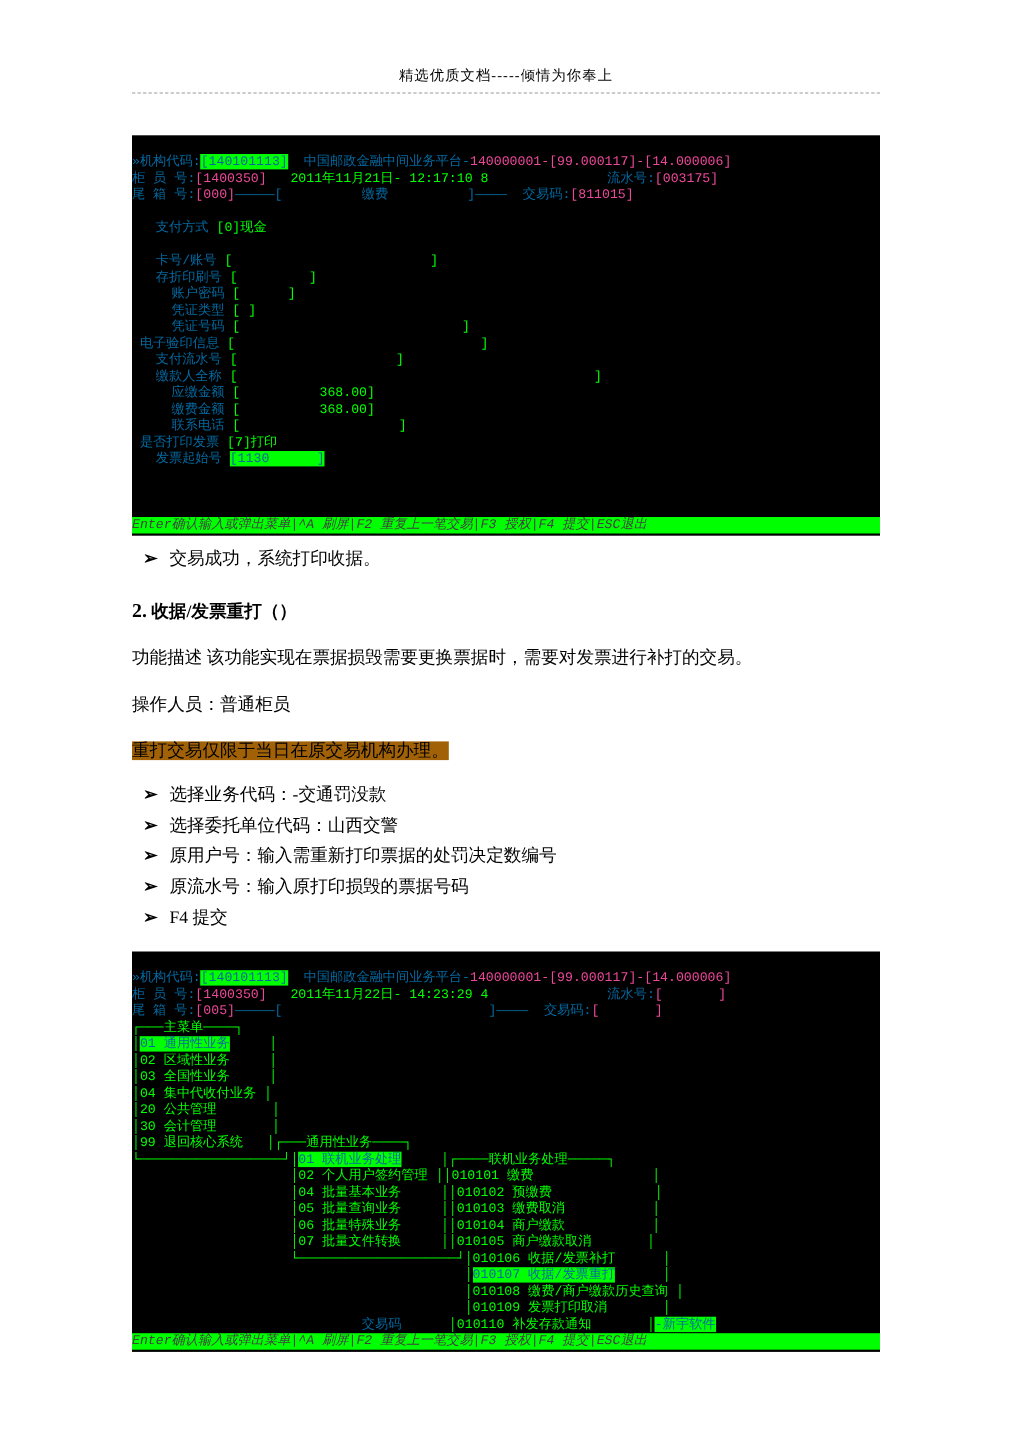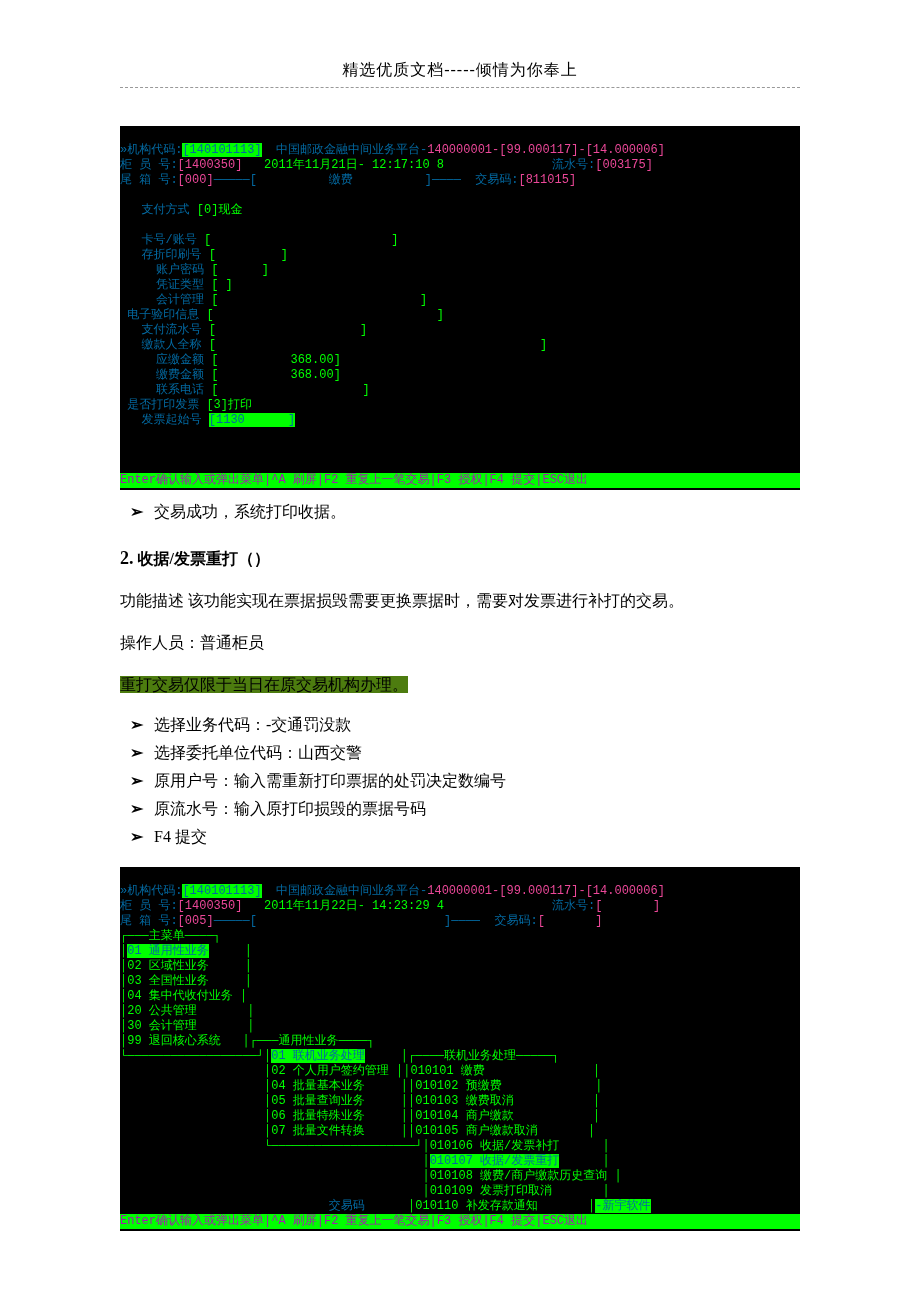--- a/index.html
+++ b/index.html
@@ -7,21 +7,21 @@
   width: 920px;
   margin: 0 auto;
   background: #fff;
   font-family: "SimSun", "宋体", serif;
   font-size: 16px;
   color: #000;
   padding: 60px 120px 40px 120px;
 }
 .header {
   text-align: center;
-  font-size: 16px;
+  font-size: 13px;
   letter-spacing: 1px;
   padding-bottom: 8px;
   margin-bottom: 30px;
 }
 .header-underline {
   border-bottom: 1px dashed #999;
   width: 100%;
   margin-top: 6px;
 }
 .terminal {
@@ -30,56 +30,56 @@
   font-size: 12px;
   line-height: 15px;
   white-space: pre;
   padding: 2px 0;
   margin: 6px 0;
 }
 .t-cyan { color: #0369a1; }
 .t-green { color: #00ff00; }
 .t-yellow { color: #ec4899; }
 .t-hl { background: #00ff00; color: #0369a1; } 
-.t-status { background: #00ff00; color: #a21caf; display: block; }
+.t-status { background: #00ff00; color: #404040; display: block; font-style: italic; }
 .doc-text { margin: 10px 0; line-height: 32px; }
 .bullet-list { margin: 8px 0 16px 10px; }
 .bullet-list .row { display: flex; align-items: flex-start; line-height: 28px; }
 .bullet-list .arrow { width: 24px; font-weight: bold; }
 .section-num { font-size: 18px; }
 .bold { font-weight: bold; }
-.hl-yellow { background: #4d7c0f; }
+.hl-yellow { background: #a16207; }
 </style>
 </head>
 <body>
 
 <div class="header">
   <span>精选优质文档-----倾情为你奉上</span>
   <div class="header-underline"></div>
 </div>
 
 <div class="terminal">
 <span class="t-cyan">»机构代码:</span><span class="t-hl">[140101113]</span><span class="t-cyan">  中国邮政金融中间业务平台-</span><span class="t-yellow">140000001-[99.000117]-[14.000006]</span>
 <span class="t-cyan">柜 员 号:</span><span class="t-yellow">[1400350]</span><span class="t-green">   2011年11月21日- 12:17:10 8</span><span class="t-cyan">               流水号:</span><span class="t-yellow">[003175]</span>
 <span class="t-cyan">尾 箱 号:</span><span class="t-yellow">[000]</span><span class="t-cyan">—————[          缴费          ]————  交易码:</span><span class="t-yellow">[811015]</span>
 
    <span class="t-cyan">支付方式</span> <span class="t-green">[0]现金</span>
 
    <span class="t-cyan">卡号/账号</span> <span class="t-green">[                         ]</span>
    <span class="t-cyan">存折印刷号</span> <span class="t-green">[         ]</span>
      <span class="t-cyan">账户密码</span> <span class="t-green">[      ]</span>
      <span class="t-cyan">凭证类型</span> <span class="t-green">[ ]</span>
-     <span class="t-cyan">会计管理</span> <span class="t-green">[                            ]</span>
+     <span class="t-cyan">凭证号码</span> <span class="t-green">[                            ]</span>
  <span class="t-cyan">电子验印信息</span> <span class="t-green">[                               ]</span>
    <span class="t-cyan">支付流水号</span> <span class="t-green">[                    ]</span>
    <span class="t-cyan">缴款人全称</span> <span class="t-green">[                                             ]</span>
      <span class="t-cyan">应缴金额</span> <span class="t-green">[          368.00]</span>
      <span class="t-cyan">缴费金额</span> <span class="t-green">[          368.00]</span>
      <span class="t-cyan">联系电话</span> <span class="t-green">[                    ]</span>
- <span class="t-cyan">是否打印发票</span> <span class="t-green">[3]打印</span>
+ <span class="t-cyan">是否打印发票</span> <span class="t-green">[7]打印</span>
    <span class="t-cyan">发票起始号</span> <span class="t-hl">[1130      ]</span>
 
 
 
 <span class="t-status">Enter确认输入或弹出菜单|^A 刷屏|F2 重复上一笔交易|F3 授权|F4 提交|ESC退出   </span></div>
 
 <div class="bullet-list">
   <div class="row">
     <span class="arrow">➢</span>
     <span>交易成功，系统打印收据。</span>

